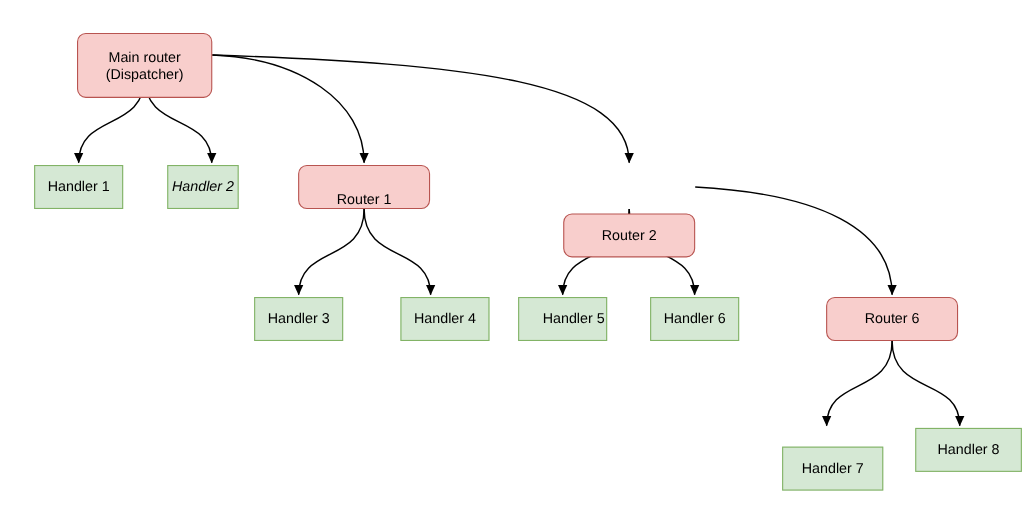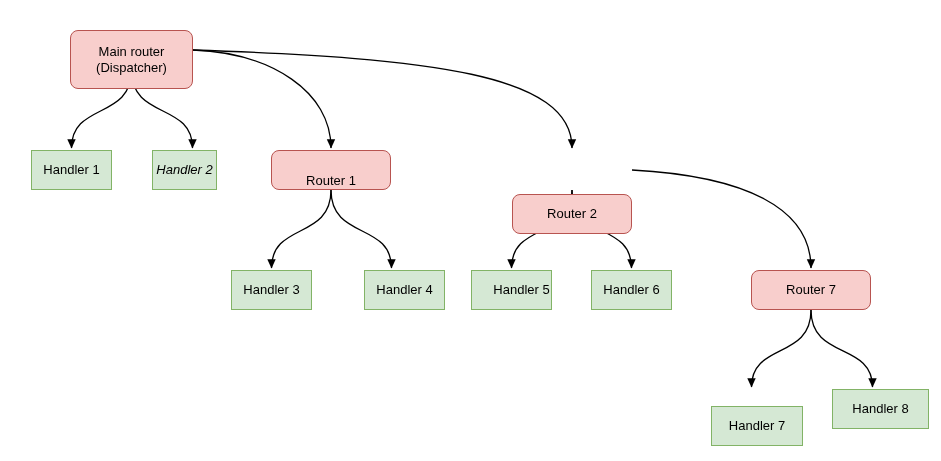--- a/index.html
+++ b/index.html
@@ -114,21 +114,21 @@
 
   <div class="node handler" style="left:471px; top:270px; width:81px; height:40px;padding-left:20px;">
     <span class="lbl">Handler 5</span>
   </div>
 
   <div class="node handler" style="left:591px; top:270px; width:81px; height:40px;">
     <span class="lbl">Handler 6</span>
   </div>
 
   <div class="node router" style="left:751px; top:270px; width:120px; height:40px;">
-    <span class="lbl">Router 7</span>
+    <span class="lbl">Router 6</span>
   </div>
 
   <div class="node handler" style="left:711px; top:406px; width:92px; height:40px;">
     <span class="lbl">Handler 7</span>
   </div>
 
   <div class="node handler" style="left:832px; top:389px; width:97px; height:40px;">
     <span class="lbl">Handler 8</span>
   </div>
 

